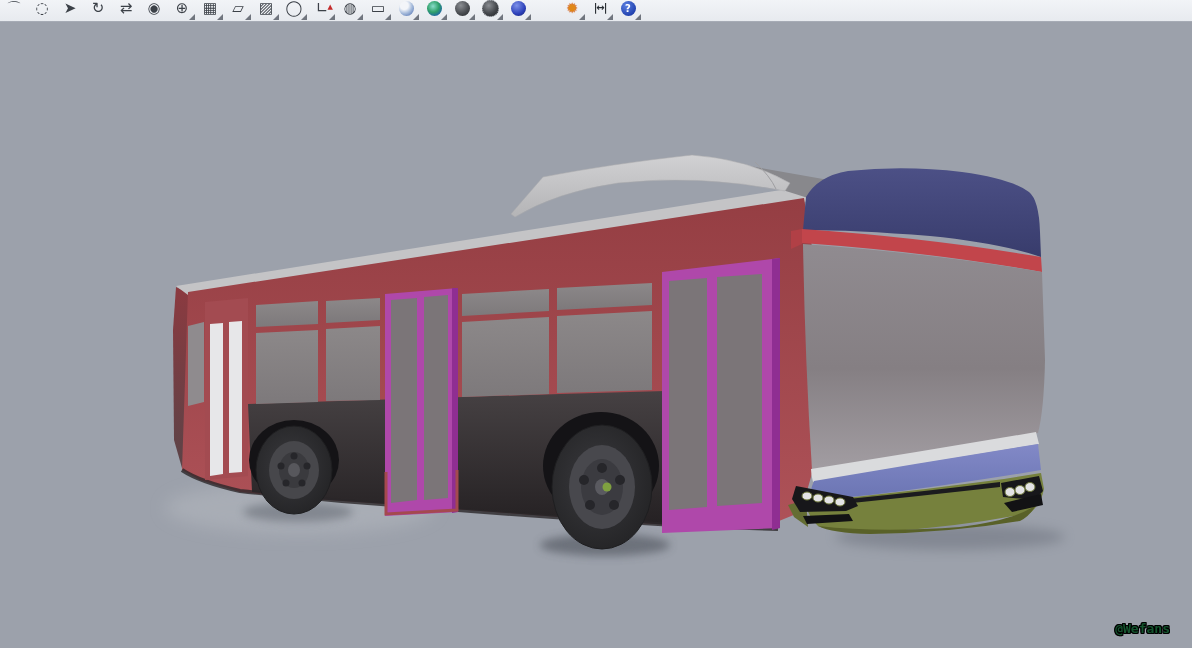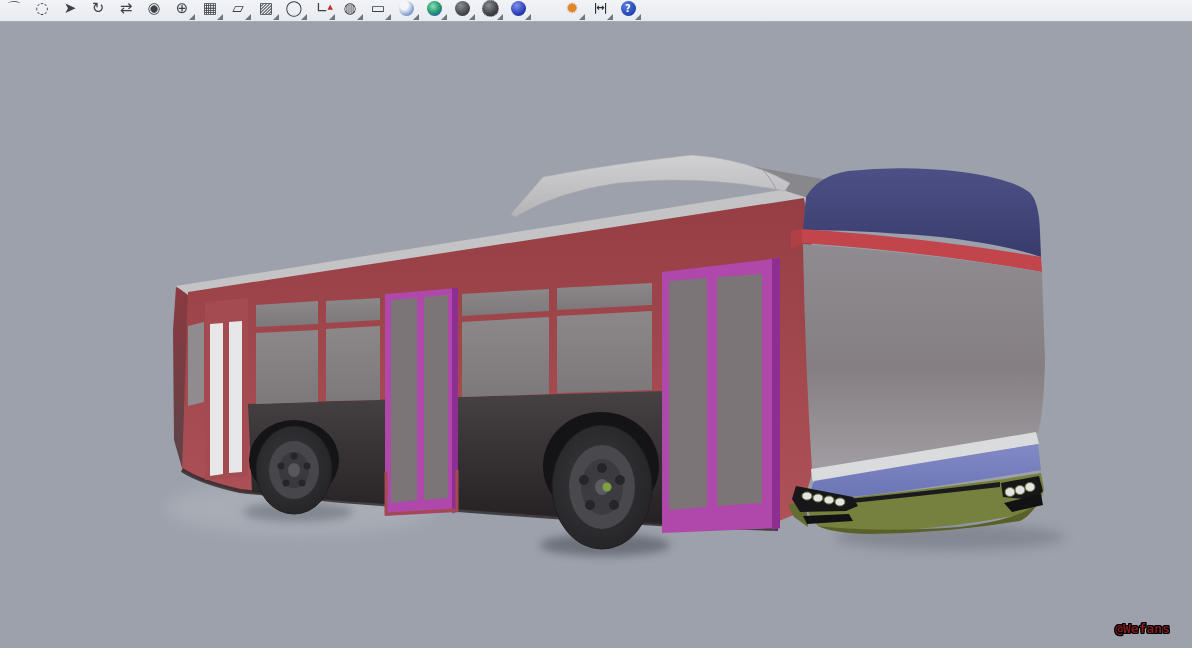--- a/index.html
+++ b/index.html
@@ -43,21 +43,21 @@
   .measure-glyph{font-size:10px;line-height:1;letter-spacing:-1px;color:#2A2E34;font-weight:bold;}
   
   .viewport{
     position:absolute;top:22px;left:0;width:1192px;height:626px;
     background:#9CA1AB;
   }
   .viewport svg{position:absolute;top:0;left:0;}
   .watermark{
     position:absolute;right:22px;bottom:12px;
     font-family:"DejaVu Sans Mono",monospace;
-    font-size:13px;font-weight:bold;color:#7f1d1d;
+    font-size:13px;font-weight:bold;color:#14532d;
     text-shadow:-1px 0 #000,1px 0 #000,0 -1px #000,0 1px #000,
                 -1px -1px #000,1px 1px #000,-1px 1px #000,1px -1px #000;
   }
 </style>
 </head>
 <body>
 
 <div class="toolbar" id="toolbar">
     <div class="tb-cell">
       <span class="tb-glyph">⌒</span>

